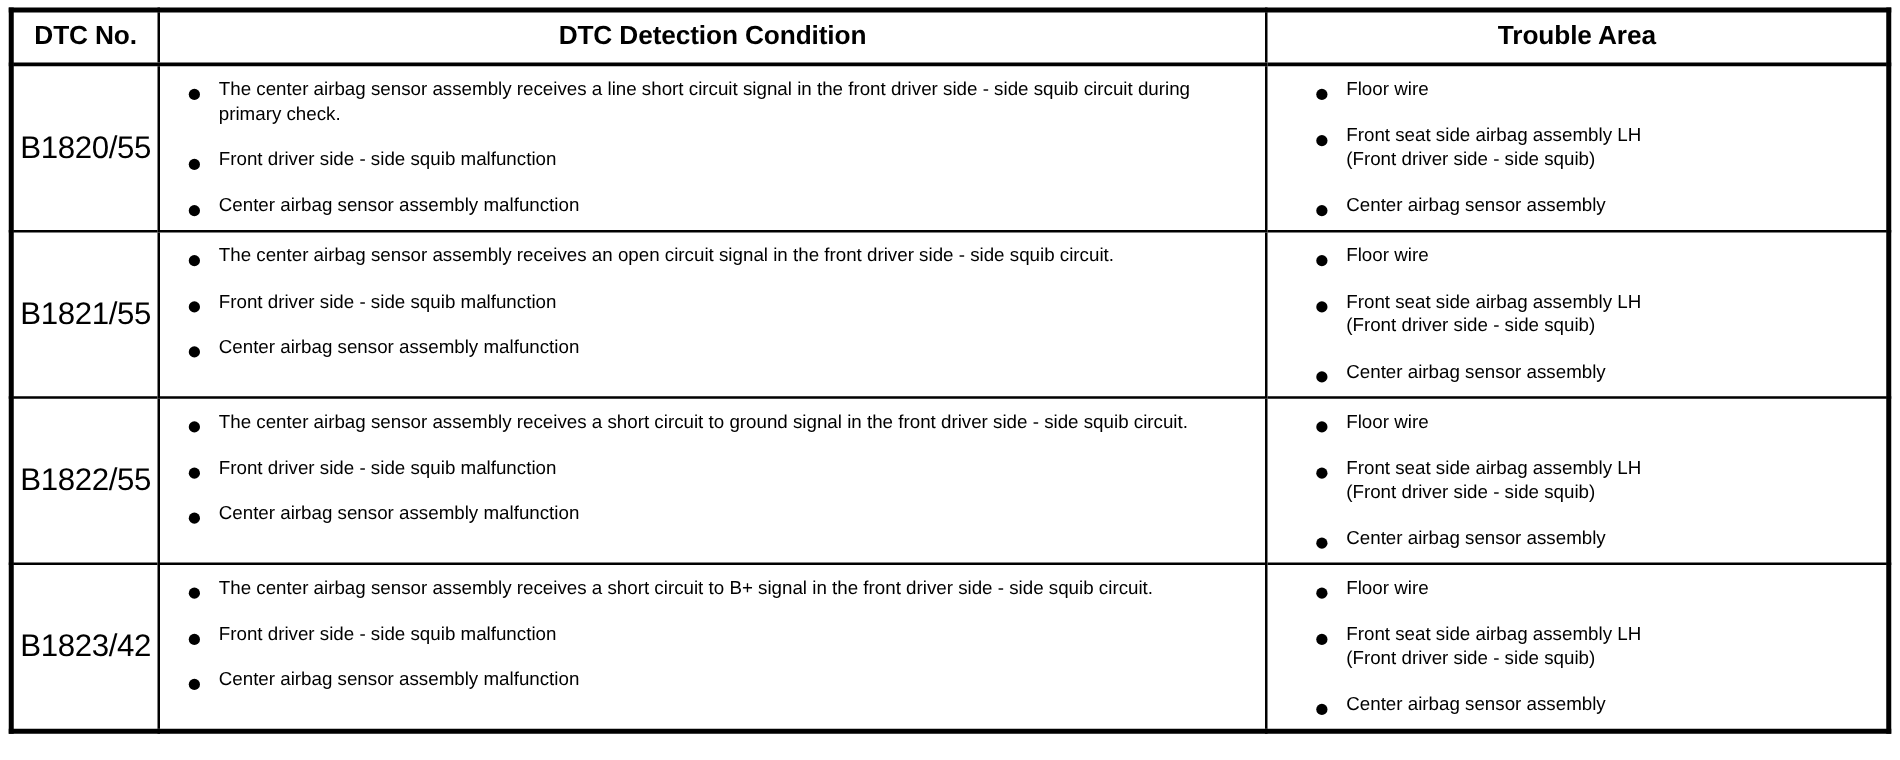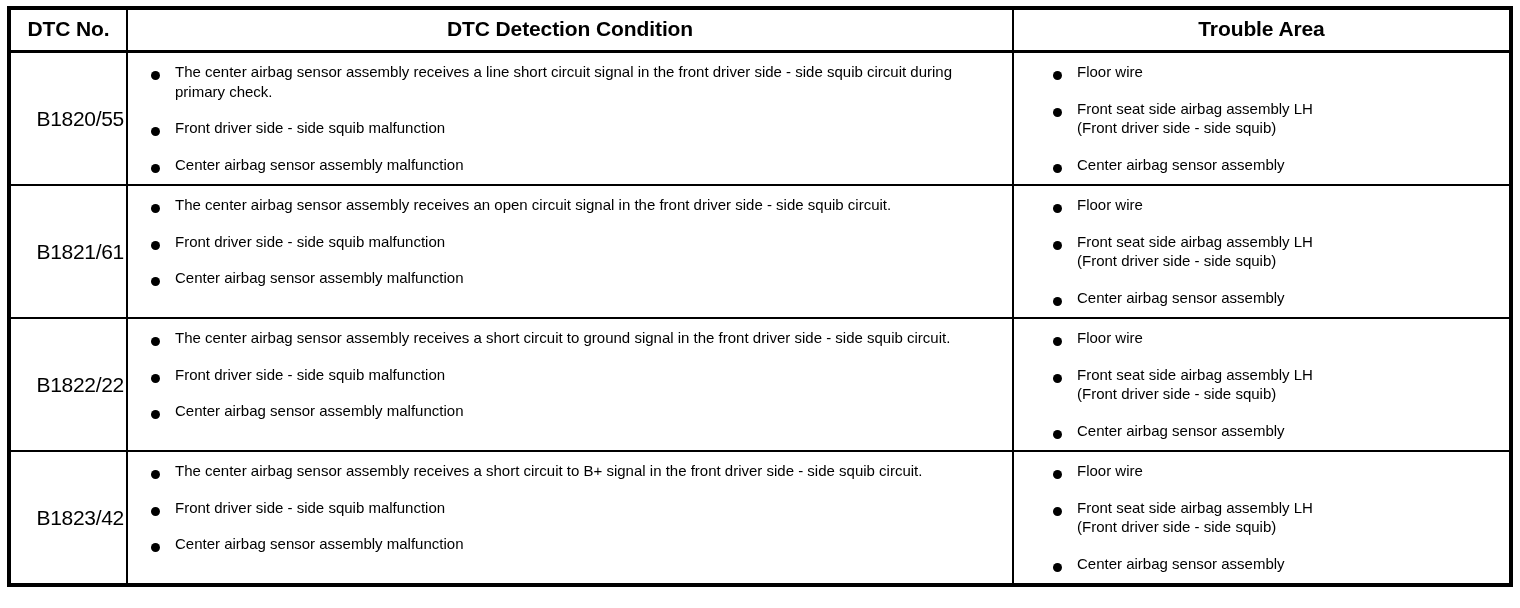--- a/index.html
+++ b/index.html
@@ -51,23 +51,23 @@
     border-right: 2px solid #000;
     border-top: 2px solid #000;
     vertical-align: top;
     font-size: 15px;
     line-height: 1.30;
   }
   tbody tr:first-child td { border-top: none; }
   tbody td:last-child { border-right: none; }
 
   td.dtc-cell {
-    text-align: right;
+    text-align: center;
     vertical-align: middle;
-    font-size: 21px;
+    font-size: 25px;
     padding: 0 2px;
     letter-spacing: -0.3px;
   }
 
   td.cond-cell { padding: 9px 6px 10px 18px; }
   td.area-cell { padding: 9px 6px 10px 34px; }
 
   ul.bullets {
     list-style: none;
     margin: 0;
@@ -122,39 +122,39 @@
         <td class="area-cell">
           <ul class="bullets">
             <li><span>Floor wire</span></li>
             <li><span>Front seat side airbag assembly LH</span><span class="cont-line">(Front driver side - side squib)</span></li>
             <li><span>Center airbag sensor assembly</span></li>
           </ul>
         </td>
       </tr>
 
       <tr>
-        <td class="dtc-cell">B1821/61</td>
+        <td class="dtc-cell">B1821/55</td>
         <td class="cond-cell">
           <ul class="bullets">
             <li>The center airbag sensor assembly receives an open circuit signal in the front driver side - side squib circuit.</li>
             <li>Front driver side - side squib malfunction</li>
             <li>Center airbag sensor assembly malfunction</li>
           </ul>
         </td>
         <td class="area-cell">
           <ul class="bullets">
             <li><span>Floor wire</span></li>
             <li><span>Front seat side airbag assembly LH</span><span class="cont-line">(Front driver side - side squib)</span></li>
             <li><span>Center airbag sensor assembly</span></li>
           </ul>
         </td>
       </tr>
 
       <tr>
-        <td class="dtc-cell">B1822/22</td>
+        <td class="dtc-cell">B1822/55</td>
         <td class="cond-cell">
           <ul class="bullets">
             <li>The center airbag sensor assembly receives a short circuit to ground signal in the front driver side - side squib circuit.</li>
             <li>Front driver side - side squib malfunction</li>
             <li>Center airbag sensor assembly malfunction</li>
           </ul>
         </td>
         <td class="area-cell">
           <ul class="bullets">
             <li><span>Floor wire</span></li>

